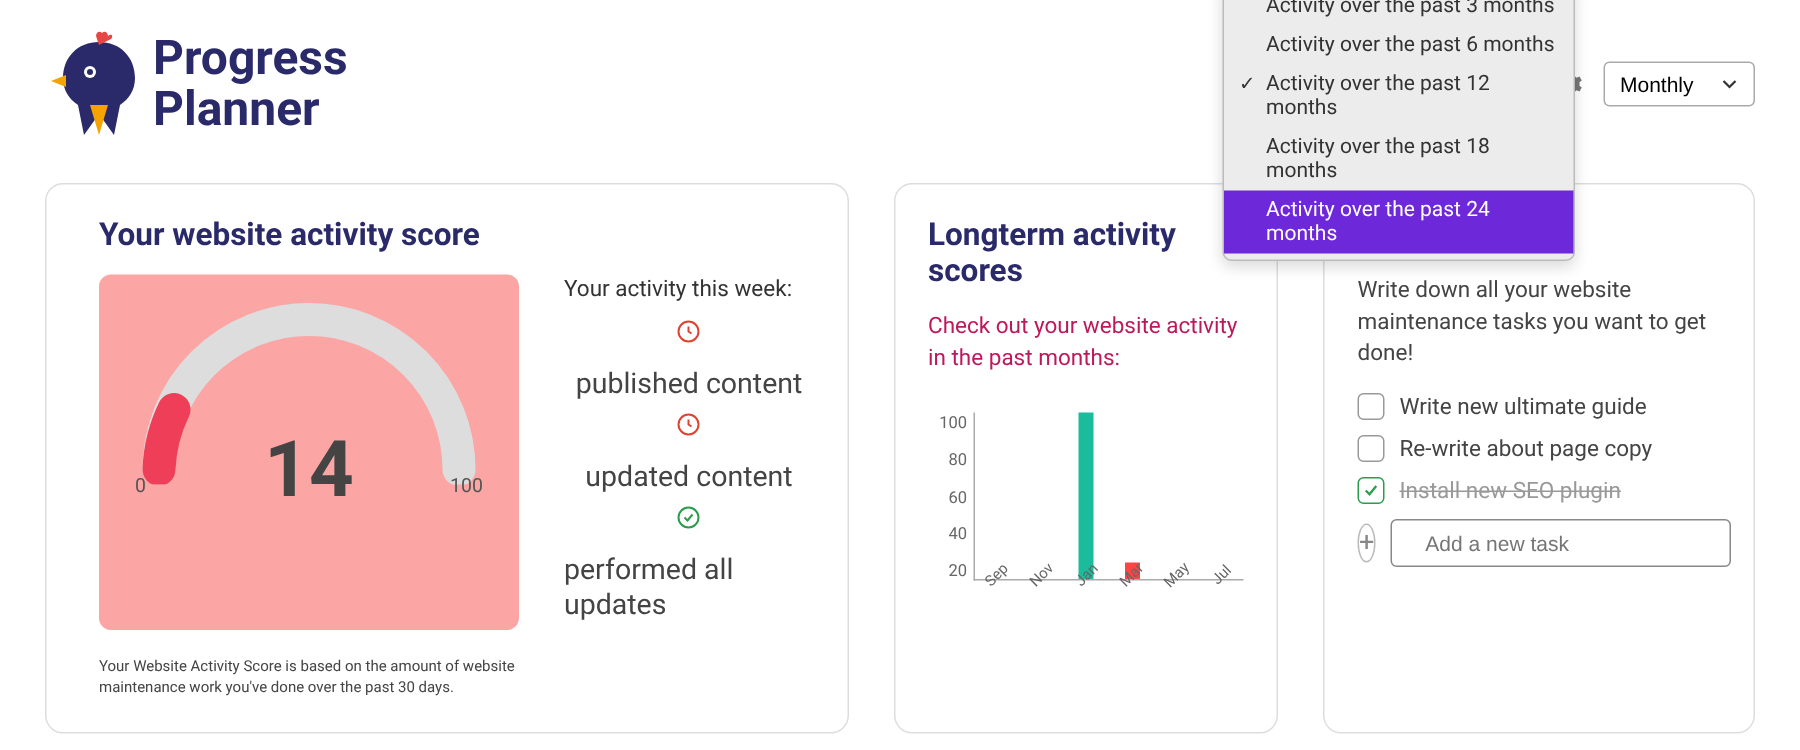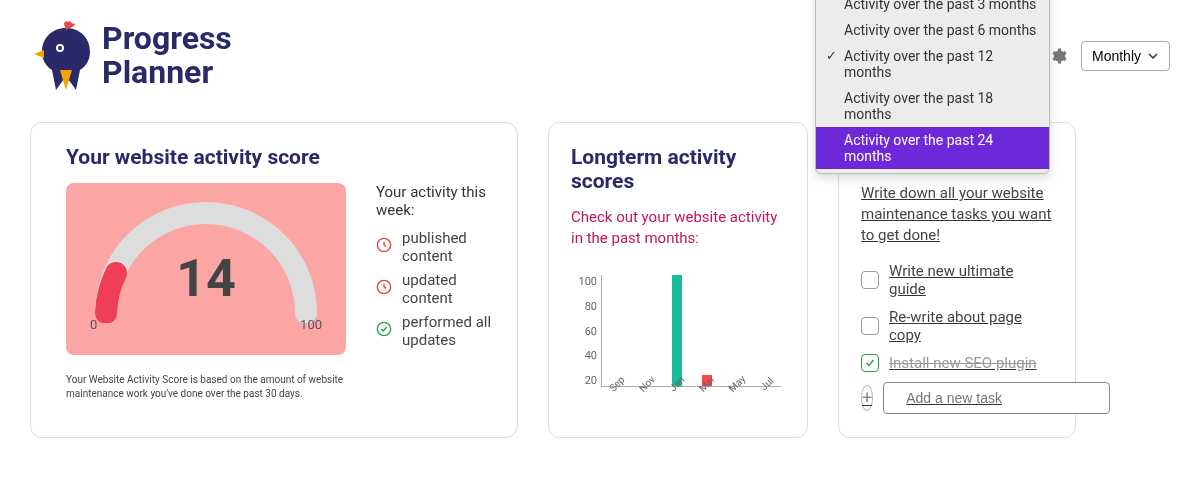--- a/index.html
+++ b/index.html
@@ -23,21 +23,21 @@
   .logo-mark { width: 72px; height: 72px; }
   .logo-text { font-size: 32px; font-weight: 700; color: #2a2a6a; line-height: 1.05; }
   .header-right { display: flex; align-items: center; gap: 14px; position: relative; }
   .gear-icon { color: #777; cursor: pointer; }
   .monthly-btn {
     border: 1px solid #aaa;
     border-radius: 4px;
     padding: 6px 10px;
     font-size: 14px;
     background: #fff;
-    display: flex; align-items: center; gap: 6px;
+    display: flex; align-items: center; gap: 18px;
     cursor: pointer;
   }
   .dropdown {
     position: absolute;
     top: 0;
     right: 120px;
     transform: translateY(-55px);
     background: #ececec;
     border: 1px solid #bbb;
     border-radius: 6px;
@@ -66,23 +66,23 @@
     display: flex;
     gap: 30px;
     align-items: stretch;
   }
   .card {
     border: 1px solid #ddd;
     border-radius: 12px;
     padding: 22px;
     background: #fff;
   }
-  .card.score { width: 488px; padding-left: 35px; }
+  .card.score { width: 544px; padding-left: 35px; }
   .card.longterm { width: 260px; }
-  .card.todo { width: 238px; text-decoration: underline; }
+  .card.todo { width: 288px; }
   .card h2 {
     font-size: 21px;
     font-weight: 700;
     color: #2a2a6a;
     margin-bottom: 14px;
   }
   .score-body { display: flex; gap: 30px; }
   .gauge-wrap {
     background: #fca5a5;
     border-radius: 8px;
@@ -96,21 +96,21 @@
     top: 55%;
     left: 50%;
     transform: translate(-50%, -50%);
     font-size: 52px;
     font-weight: 700;
     color: #444;
   }
   .gauge-labels { display: flex; justify-content: space-between; font-size: 13px; color: #555; margin-top: -6px; padding: 0 10px 4px;}
   .score-right { flex: 1; font-size: 15px; color: #333; }
   .score-right-title { margin-bottom: 10px; }
-  .activity-item { display: flex; align-items: center; gap: 10px; margin-bottom: 6px; font-size: 15px; color: #444;}
+  .activity-item { display: flex; align-items: center; gap: 10px; margin-bottom: 6px; font-size: 19px; color: #444; flex-direction: column;}
   .clock-icon { width: 16px; height: 16px; color: #d43; }
   .check-icon { width: 16px; height: 16px; color: #2a9d4d; }
   .score-desc { font-size: 10px; color: #444; margin-top: 18px; max-width: 300px; line-height: 1.4; }
 
   .longterm p { font-size: 15px; color: #be185d; margin-bottom: 26px; line-height: 1.4; }
 
   
   .chart { width: 210px; height: 140px; position: relative; font-size: 11px; color: #666;}
   .chart-y { position: absolute; left: 0; top: 0; bottom: 28px; width: 26px; display: flex; flex-direction: column; justify-content: space-between; text-align: right; }
   .chart-plot { position: absolute; left: 30px; right: 0; top: 0; bottom: 28px; border-left: 1px solid #aaa; border-bottom: 1px solid #aaa; display: flex; align-items: flex-end; }

